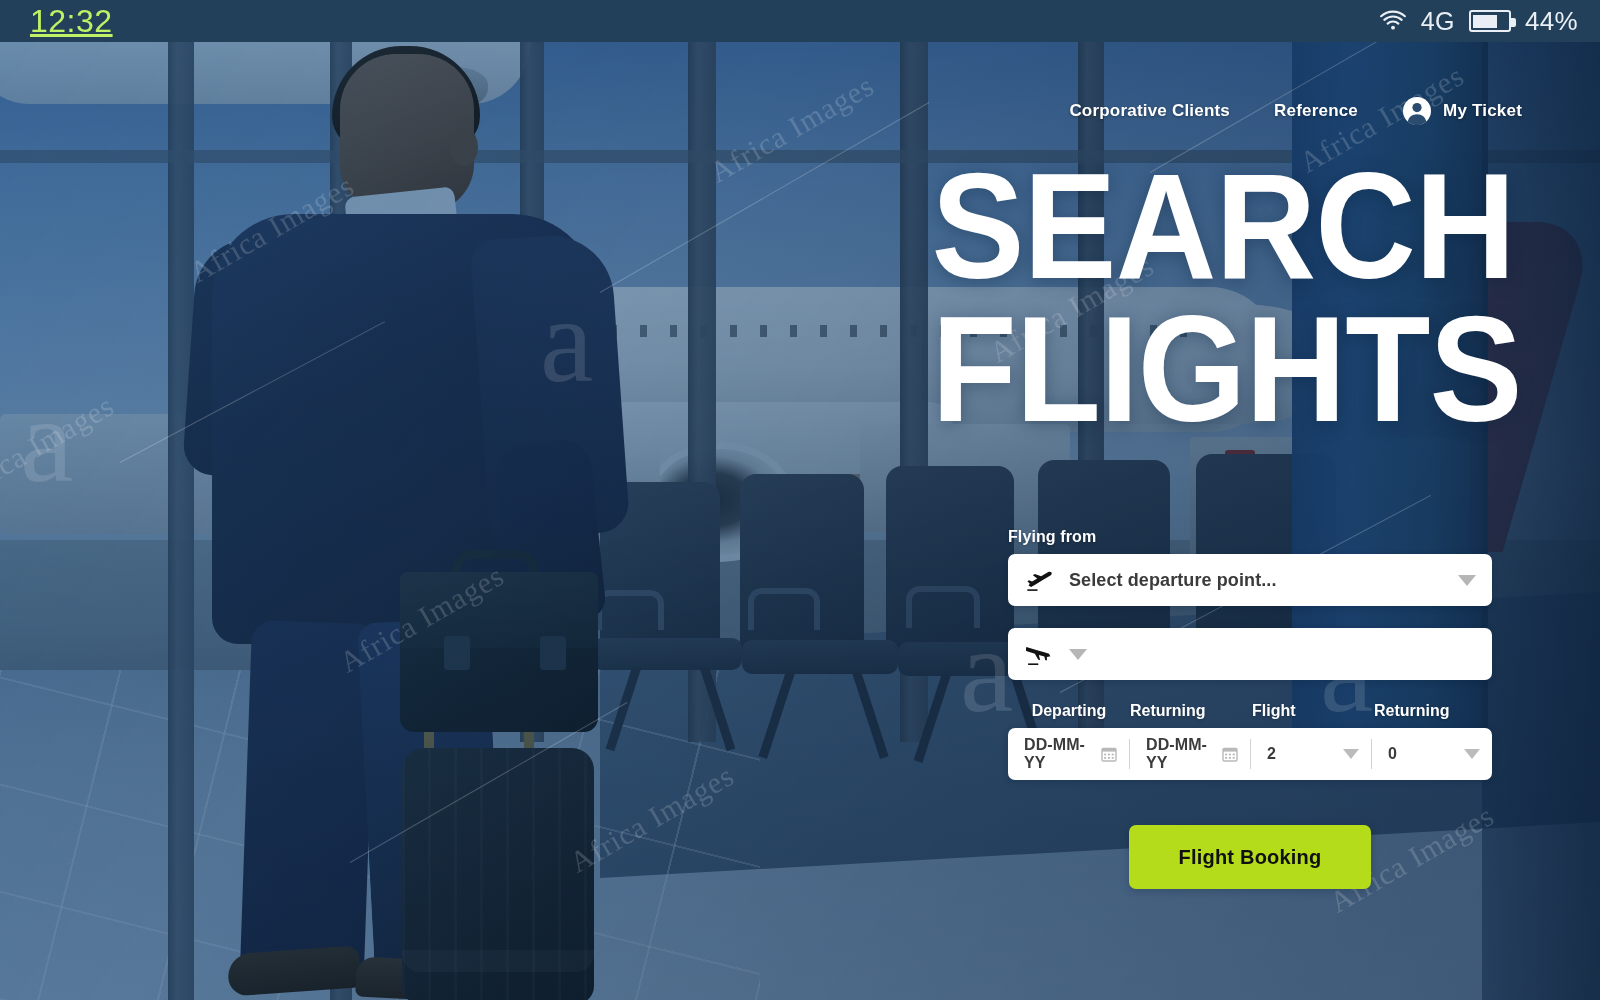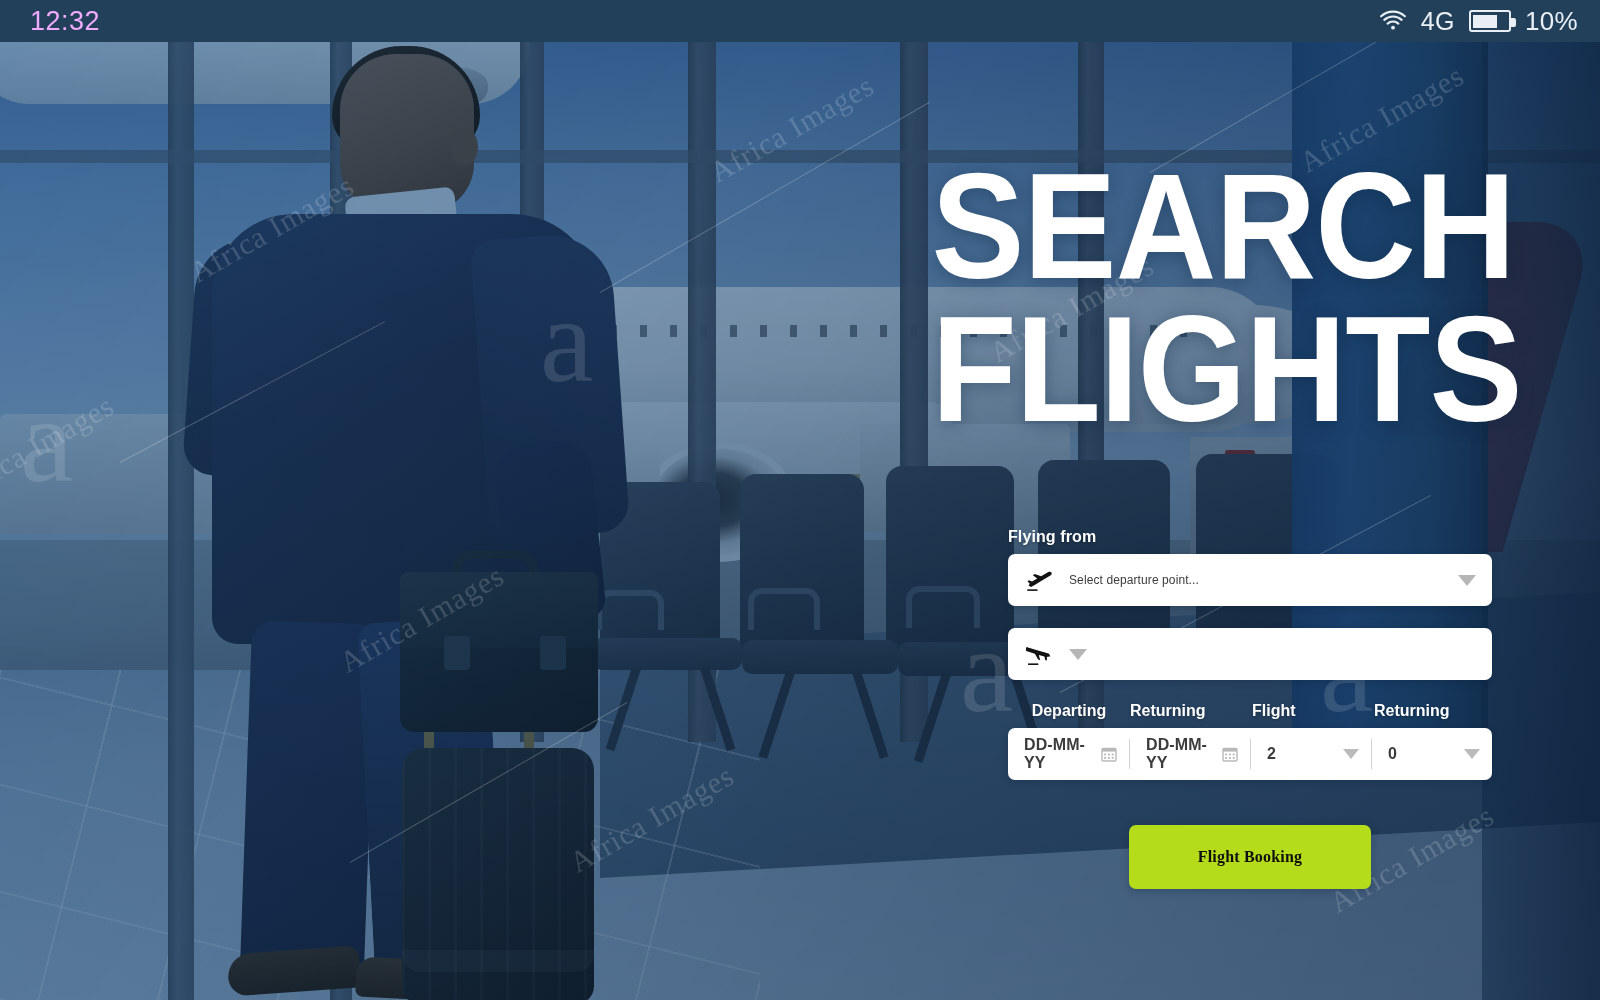--- a/index.html
+++ b/index.html
@@ -27,23 +27,24 @@
     height: 42px;
     background: #22405a;
     z-index: 60;
     display: flex;
     align-items: center;
     justify-content: space-between;
     padding: 0 22px 0 30px;
     color: #e8eef4;
   }
   .sb-time {
-    font-size: 27px;
+    font-size: 32px;
     letter-spacing: 0.5px;
-    color: #f0abfc;
+    color: #bef264;
+    text-decoration: underline;
   }
   .sb-right {
     display: flex;
     align-items: center;
     gap: 14px;
   }
   .sb-wifi { width: 28px; height: 22px; display:block; }
   .sb-net {
     font-size: 25px;
     color: #e9eff5;
@@ -551,22 +552,22 @@
     align-items: center;
     padding: 0 16px 0 18px;
     box-shadow: 0 2px 7px rgba(5,25,45,.22);
     cursor: pointer;
     margin-bottom: 22px;
   }
   .fld-icon { flex: 0 0 auto; margin-right: 16px; display:flex; }
   .fld-text {
     flex: 1;
     color: #3b3b3b;
-    font-size: 12px;
-    font-weight: normal;
+    font-size: 18px;
+    font-weight: bold;
     letter-spacing: .1px;
   }
   .caret {
     width: 0; height: 0;
     border-left: 9px solid transparent;
     border-right: 9px solid transparent;
     border-top: 11px solid #b6b6b6;
     flex: 0 0 auto;
   }
 
@@ -621,30 +622,30 @@
   }
 
   .btn-wrap {
     display: flex;
     justify-content: center;
     margin-top: 45px;
   }
   .btn-book {
     background: #b4dc1a;
     color: #101010;
-    font-size: 16px;
+    font-size: 20px;
     font-weight: bold;
     border: none;
     border-radius: 7px;
     width: 242px;
     height: 64px;
     cursor: pointer;
     letter-spacing: .2px;
     box-shadow: 0 2px 8px rgba(5,25,45,.25);
-    font-family: Liberation Serif, serif;
+    font-family: Liberation Sans, sans-serif;
   }
 </style>
 </head>
 <body>
 
 <div id="app">
 
   <div class="photo">
     <div class="bg-sky"></div>
     <div class="bg-grass"></div>
@@ -753,24 +754,36 @@
       <svg class="sb-wifi" viewBox="0 0 28 22">
         <path d="M14 19.6a1.9 1.9 0 100-3.8 1.9 1.9 0 000 3.8z" fill="#e9eff5"></path>
         <path d="M8.6 13.6a8.2 8.2 0 0110.8 0" stroke="#e9eff5" stroke-width="2.1" fill="none" stroke-linecap="round"></path>
         <path d="M5.3 9.9a13 13 0 0117.4 0" stroke="#e9eff5" stroke-width="2.1" fill="none" stroke-linecap="round"></path>
         <path d="M2.1 6.2a17.7 17.7 0 0123.8 0" stroke="#e9eff5" stroke-width="2.1" fill="none" stroke-linecap="round"></path>
       </svg>
       <div class="sb-net">4G</div>
       <div class="sb-batt">
         <div class="sb-batt-fill" style="width: 62%;"></div>
       </div>
-      <div class="sb-pct">10%</div>
+      <div class="sb-pct">44%</div>
     </div>
   </div>
 
+  <div class="nav">
+    <div class="nav-link">Corporative Clients</div>
+    <div class="nav-link">Reference</div>
+    <div class="nav-ticket">
+      <svg class="avatar-icon" viewBox="0 0 30 30">
+        <circle cx="15" cy="15" r="14" fill="#ffffff"></circle>
+        <circle cx="15" cy="11.6" r="4.6" fill="#2b4c6f"></circle>
+        <path d="M5.6 25.4a9.8 9.8 0 0118.8 0 14 14 0 01-18.8 0z" fill="#2b4c6f"></path>
+      </svg>
+      <span class="nav-link">My Ticket</span>
+    </div>
+  </div>
 
   <div class="hero">
     <div class="hero-line">Search</div>
     <div class="hero-line">Flights</div>
   </div>
 
   <div class="form">
 
     <div class="fld-label">Flying from</div>
     <div class="fld-box">

